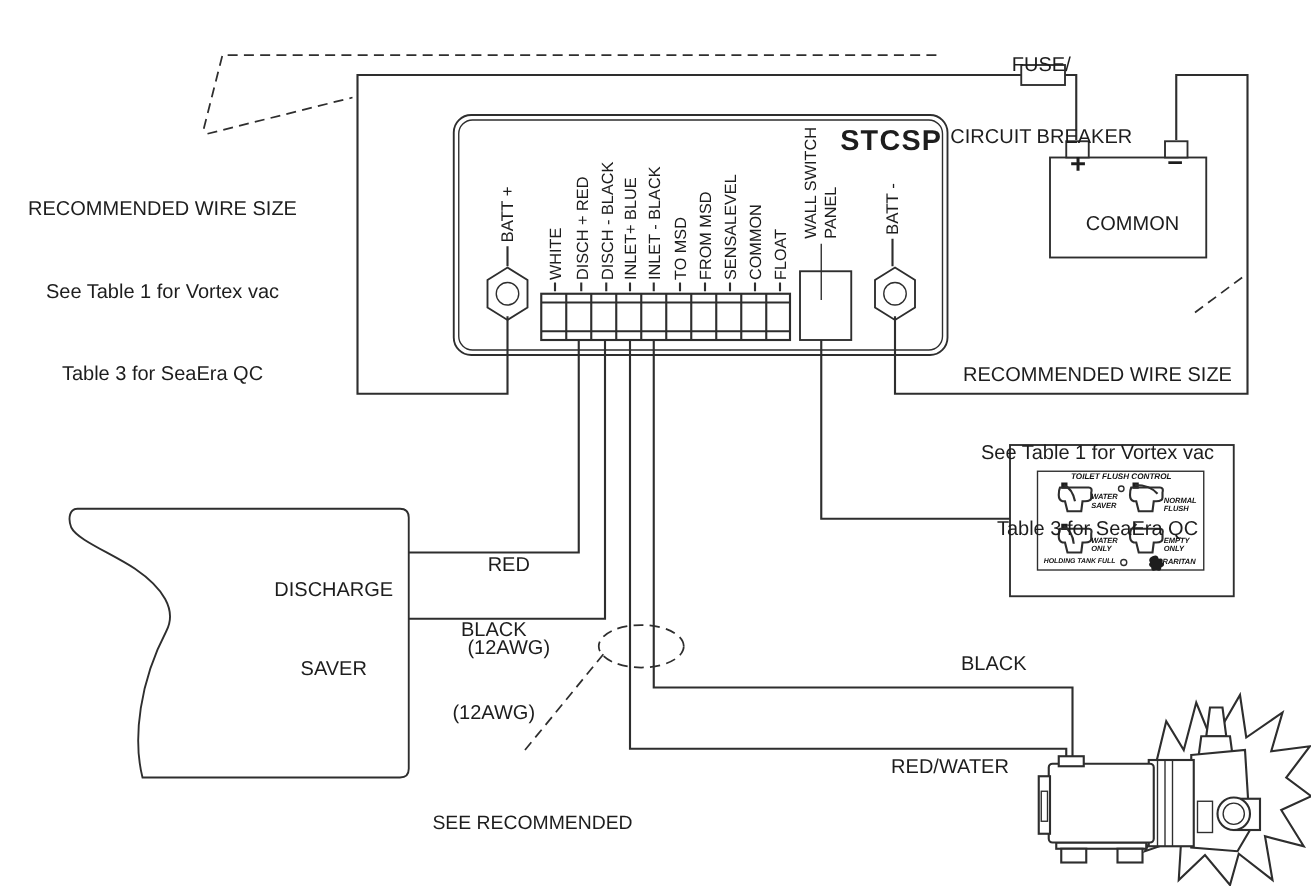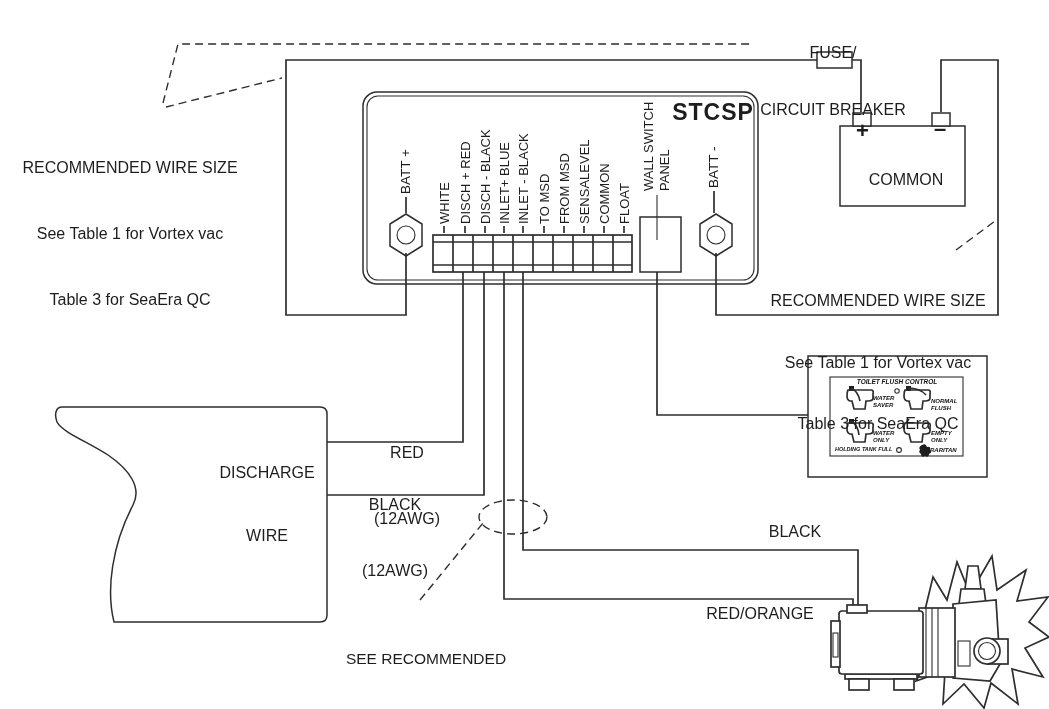--- a/index.html
+++ b/index.html
@@ -188,25 +188,25 @@
     <div>RED</div>
     <div>(12AWG)</div>
   </div>
   <div class="t c note" style="left:395px;top:450px">
     <div>BLACK</div>
     <div>(12AWG)</div>
   </div>
 
   <div class="t c" style="left:267px;top:420px">
     <div>DISCHARGE</div>
-    <div>WIRE</div>
+    <div>SAVER</div>
   </div>
 
   <div class="t c" style="left:795px;top:521px">BLACK</div>
-  <div class="t c" style="left:760px;top:603px">RED/ORANGE</div>
+  <div class="t c" style="left:760px;top:603px">RED/WATER</div>
 
   <div class="t c note-sm" style="left:426px;top:604px">
     <div>SEE RECOMMENDED</div>
     
     
     
   </div>
 
   <div class="t c tiny" style="left:897px;top:379px;font-size:6.5px;white-space:nowrap">TOILET FLUSH CONTROL</div>
   <div class="t tiny" style="left:873px;top:395px;width:30px">WATER SAVER</div>

